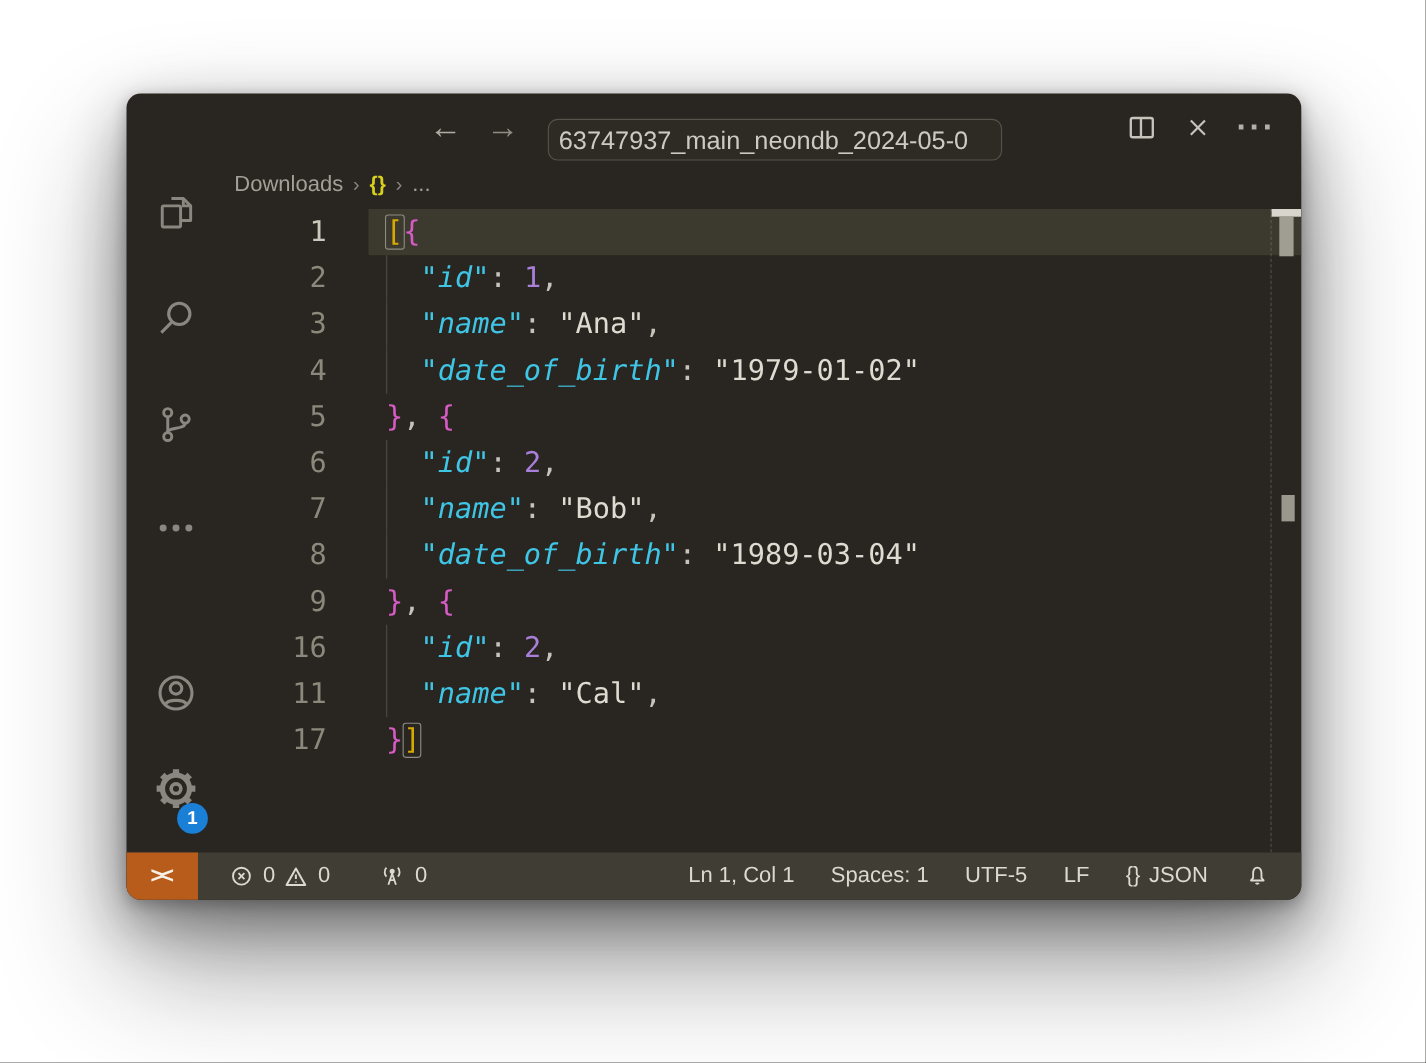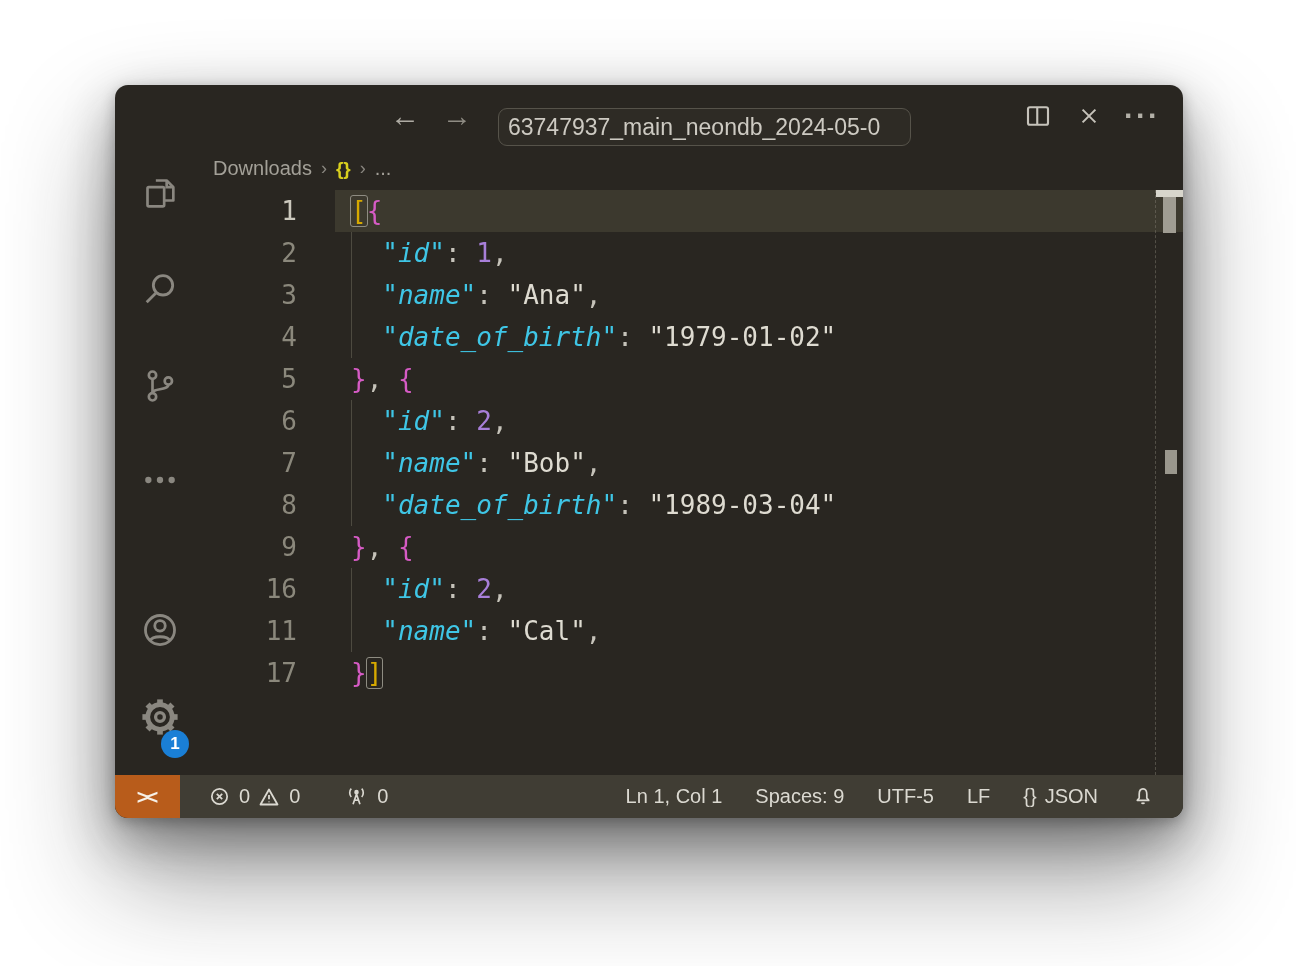--- a/index.html
+++ b/index.html
@@ -247,21 +247,21 @@
           <path d="M8.7 19.5 L12 9.8 L15.3 19.5"></path>
             <line x1="10" y1="15.5" x2="14" y2="15.5"></line>
           <path d="M7 4.5 C5 6.5 5 10.5 7 12.5"></path>
             <path d="M17 4.5 C19 6.5 19 10.5 17 12.5"></path>
         </svg>
         <span>0</span>
       </span>
     </div>
     <div class="sb-right">
       <span>Ln 1, Col 1</span>
-      <span>Spaces: 9</span>
+      <span>Spaces: 1</span>
       <span>UTF-5</span>
       <span>LF</span>
       <span class="sb-item">
         <span>{}</span>
         <span>JSON</span>
       </span>
       <span>
         <svg class="icon" width="24" height="24" viewBox="0 0 24 24" fill="none" stroke="#dbd9d1" stroke-width="1.7" stroke-linejoin="round">
           <path d="M12 3.8 C9.2 3.8 8.2 6.3 8.2 9.3 L8.2 13 L6.3 15.4 H17.7 L15.8 13 L15.8 9.3 C15.8 6.3 14.8 3.8 12 3.8 Z"></path>
           <path d="M10.6 17.6 a1.6 1.6 0 0 0 2.8 0"></path>

